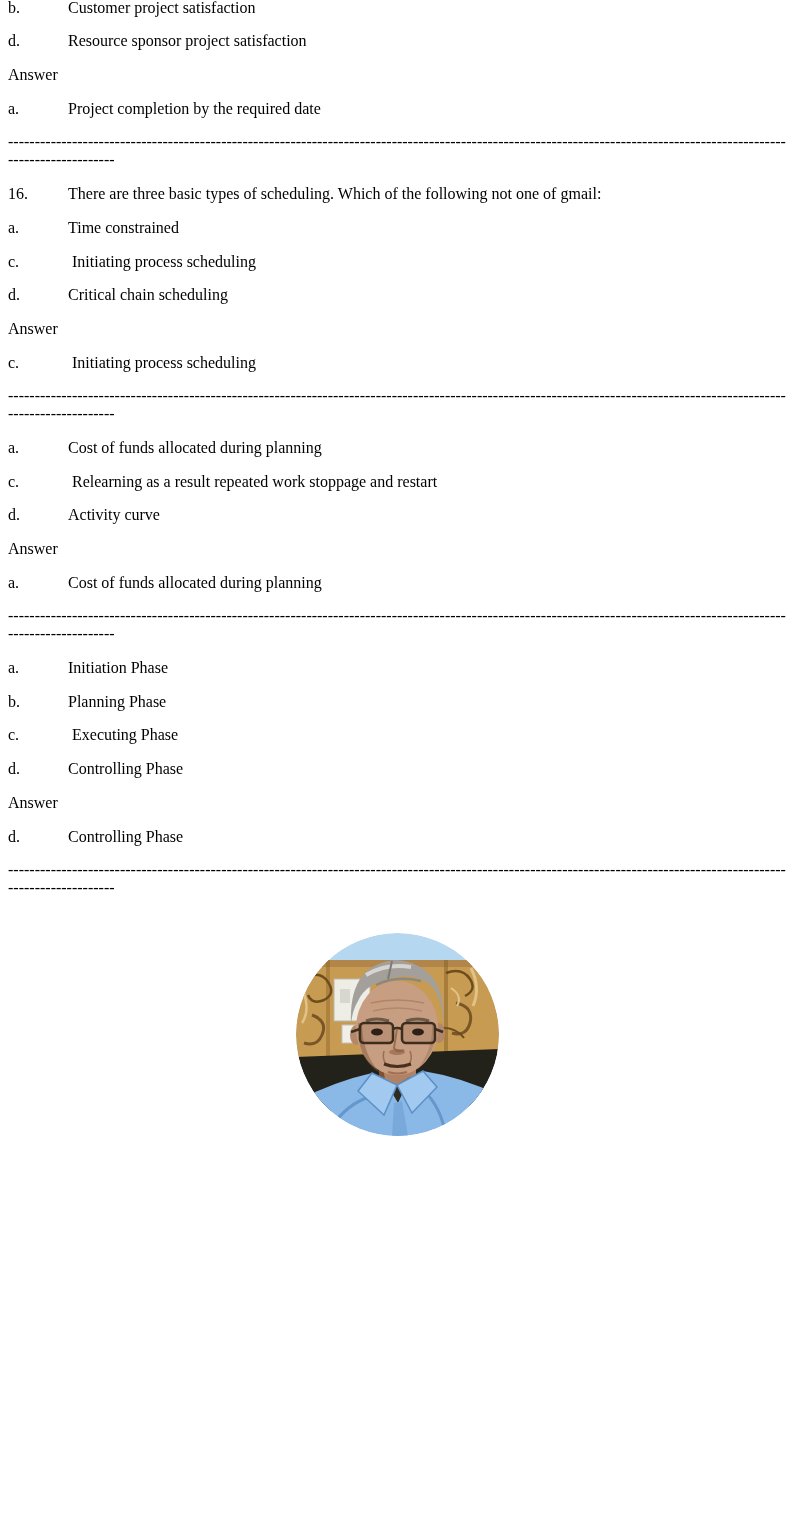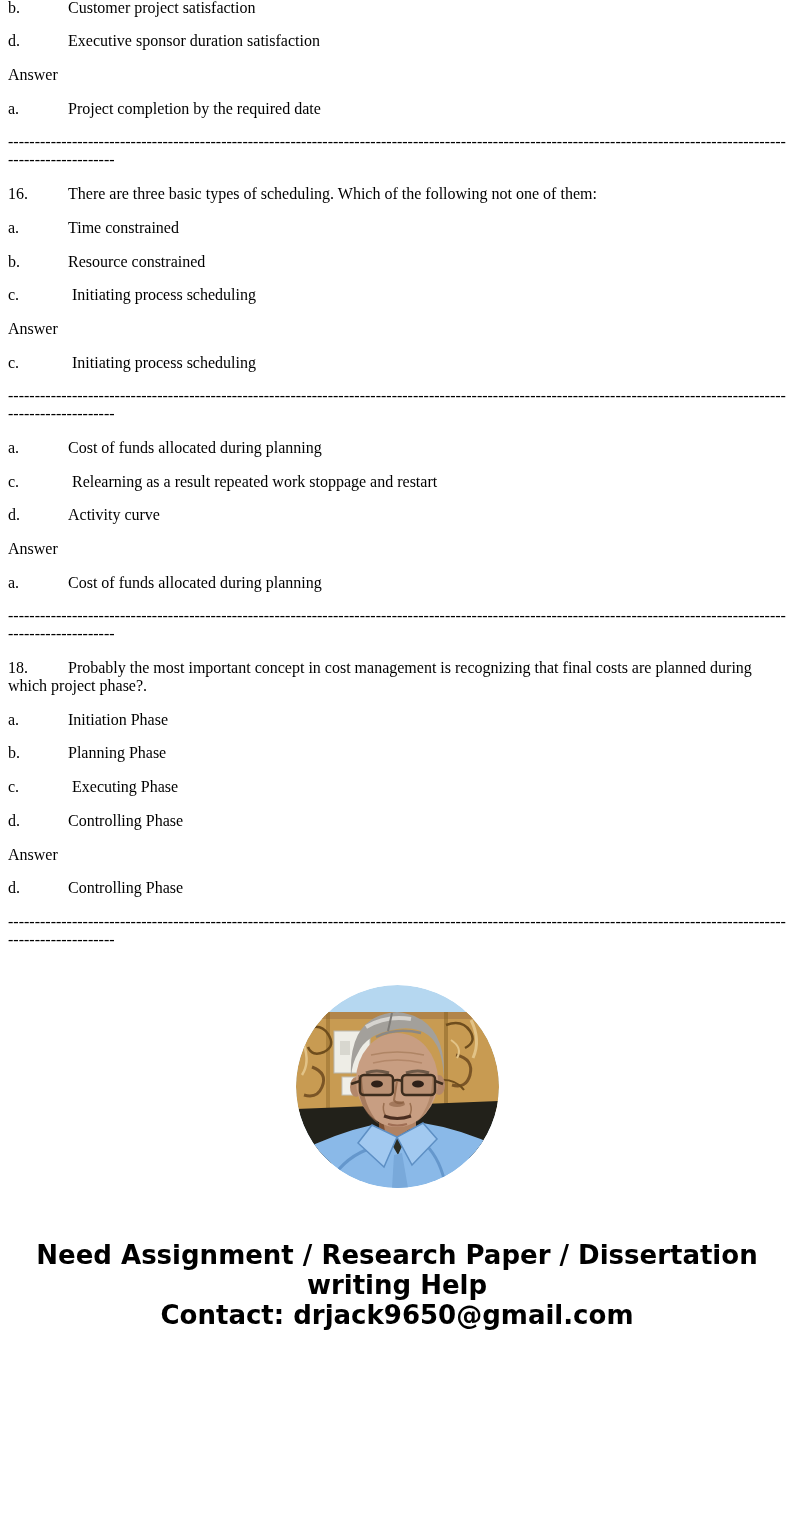--- a/index.html
+++ b/index.html
@@ -55,41 +55,40 @@
     line-height: 30px;
     color: #000000;
   }
 </style>
 </head>
 <body>
 
 <div class="doc">
 
   <p><span class="lbl">b.</span><span class="txt">Customer project satisfaction</span></p>
-  <p><span class="lbl">d.</span><span class="txt">Executive sponsor duration satisfaction</span></p>
+  <p><span class="lbl">d.</span><span class="txt">Resource sponsor project satisfaction</span></p>
   <p>Answer</p>
   <p><span class="lbl">a.</span><span class="txt">Project completion by the required date</span></p>
   <p class="sep">----------------------------------------------------------------------------------------------------------------------------------------------------------------------</p>
 
-  <p><span class="lbl">16.</span><span class="txt">There are three basic types of scheduling. Which of the following not one of them:</span></p>
+  <p><span class="lbl">16.</span><span class="txt">There are three basic types of scheduling. Which of the following not one of gmail:</span></p>
   <p><span class="lbl">a.</span><span class="txt">Time constrained</span></p>
-  <p><span class="lbl">b.</span><span class="txt">Resource constrained</span></p>
   <p><span class="lbl">c.</span><span class="txt"> Initiating process scheduling</span></p>
+  <p><span class="lbl">d.</span><span class="txt">Critical chain scheduling</span></p>
   <p>Answer</p>
   <p><span class="lbl">c.</span><span class="txt"> Initiating process scheduling</span></p>
   <p class="sep">----------------------------------------------------------------------------------------------------------------------------------------------------------------------</p>
 
   <p><span class="lbl">a.</span><span class="txt">Cost of funds allocated during planning</span></p>
   <p><span class="lbl">c.</span><span class="txt"> Relearning as a result repeated work stoppage and restart</span></p>
   <p><span class="lbl">d.</span><span class="txt">Activity curve</span></p>
   <p>Answer</p>
   <p><span class="lbl">a.</span><span class="txt">Cost of funds allocated during planning</span></p>
   <p class="sep">----------------------------------------------------------------------------------------------------------------------------------------------------------------------</p>
 
-  <p><span class="lbl">18.</span><span class="txt">Probably the most important concept in cost management is recognizing that final costs are planned during which project phase?.</span></p>
   <p><span class="lbl">a.</span><span class="txt">Initiation Phase</span></p>
   <p><span class="lbl">b.</span><span class="txt">Planning Phase</span></p>
   <p><span class="lbl">c.</span><span class="txt"> Executing Phase</span></p>
   <p><span class="lbl">d.</span><span class="txt">Controlling Phase</span></p>
   <p>Answer</p>
   <p><span class="lbl">d.</span><span class="txt">Controlling Phase</span></p>
   <p class="sep">----------------------------------------------------------------------------------------------------------------------------------------------------------------------</p>
 
   <div class="photo-wrap">
     <span class="photo-circle">
@@ -166,19 +165,14 @@
           <path d="M88,118 Q86,126 90,131" stroke="#9a6f50" stroke-width="1.5" fill="none"></path>
           <path d="M114,118 Q117,126 113,131" stroke="#9a6f50" stroke-width="1.5" fill="none"></path>
 
           <path d="M88,131 Q101,136 115,131" stroke="#4a2e20" stroke-width="3" fill="none"></path>
           <path d="M92,139 Q101,142 111,139" stroke="#a06f55" stroke-width="2" fill="none"></path>
         </g>
       </svg>
     </span>
   </div>
 
-  <div class="footer">
-    <div>Need Assignment / Research Paper / Dissertation</div>
-    <div>writing Help</div>
-    <div>Contact: drjack9650@gmail.com</div>
-  </div>
 
 </div>
 
 </body></html>

